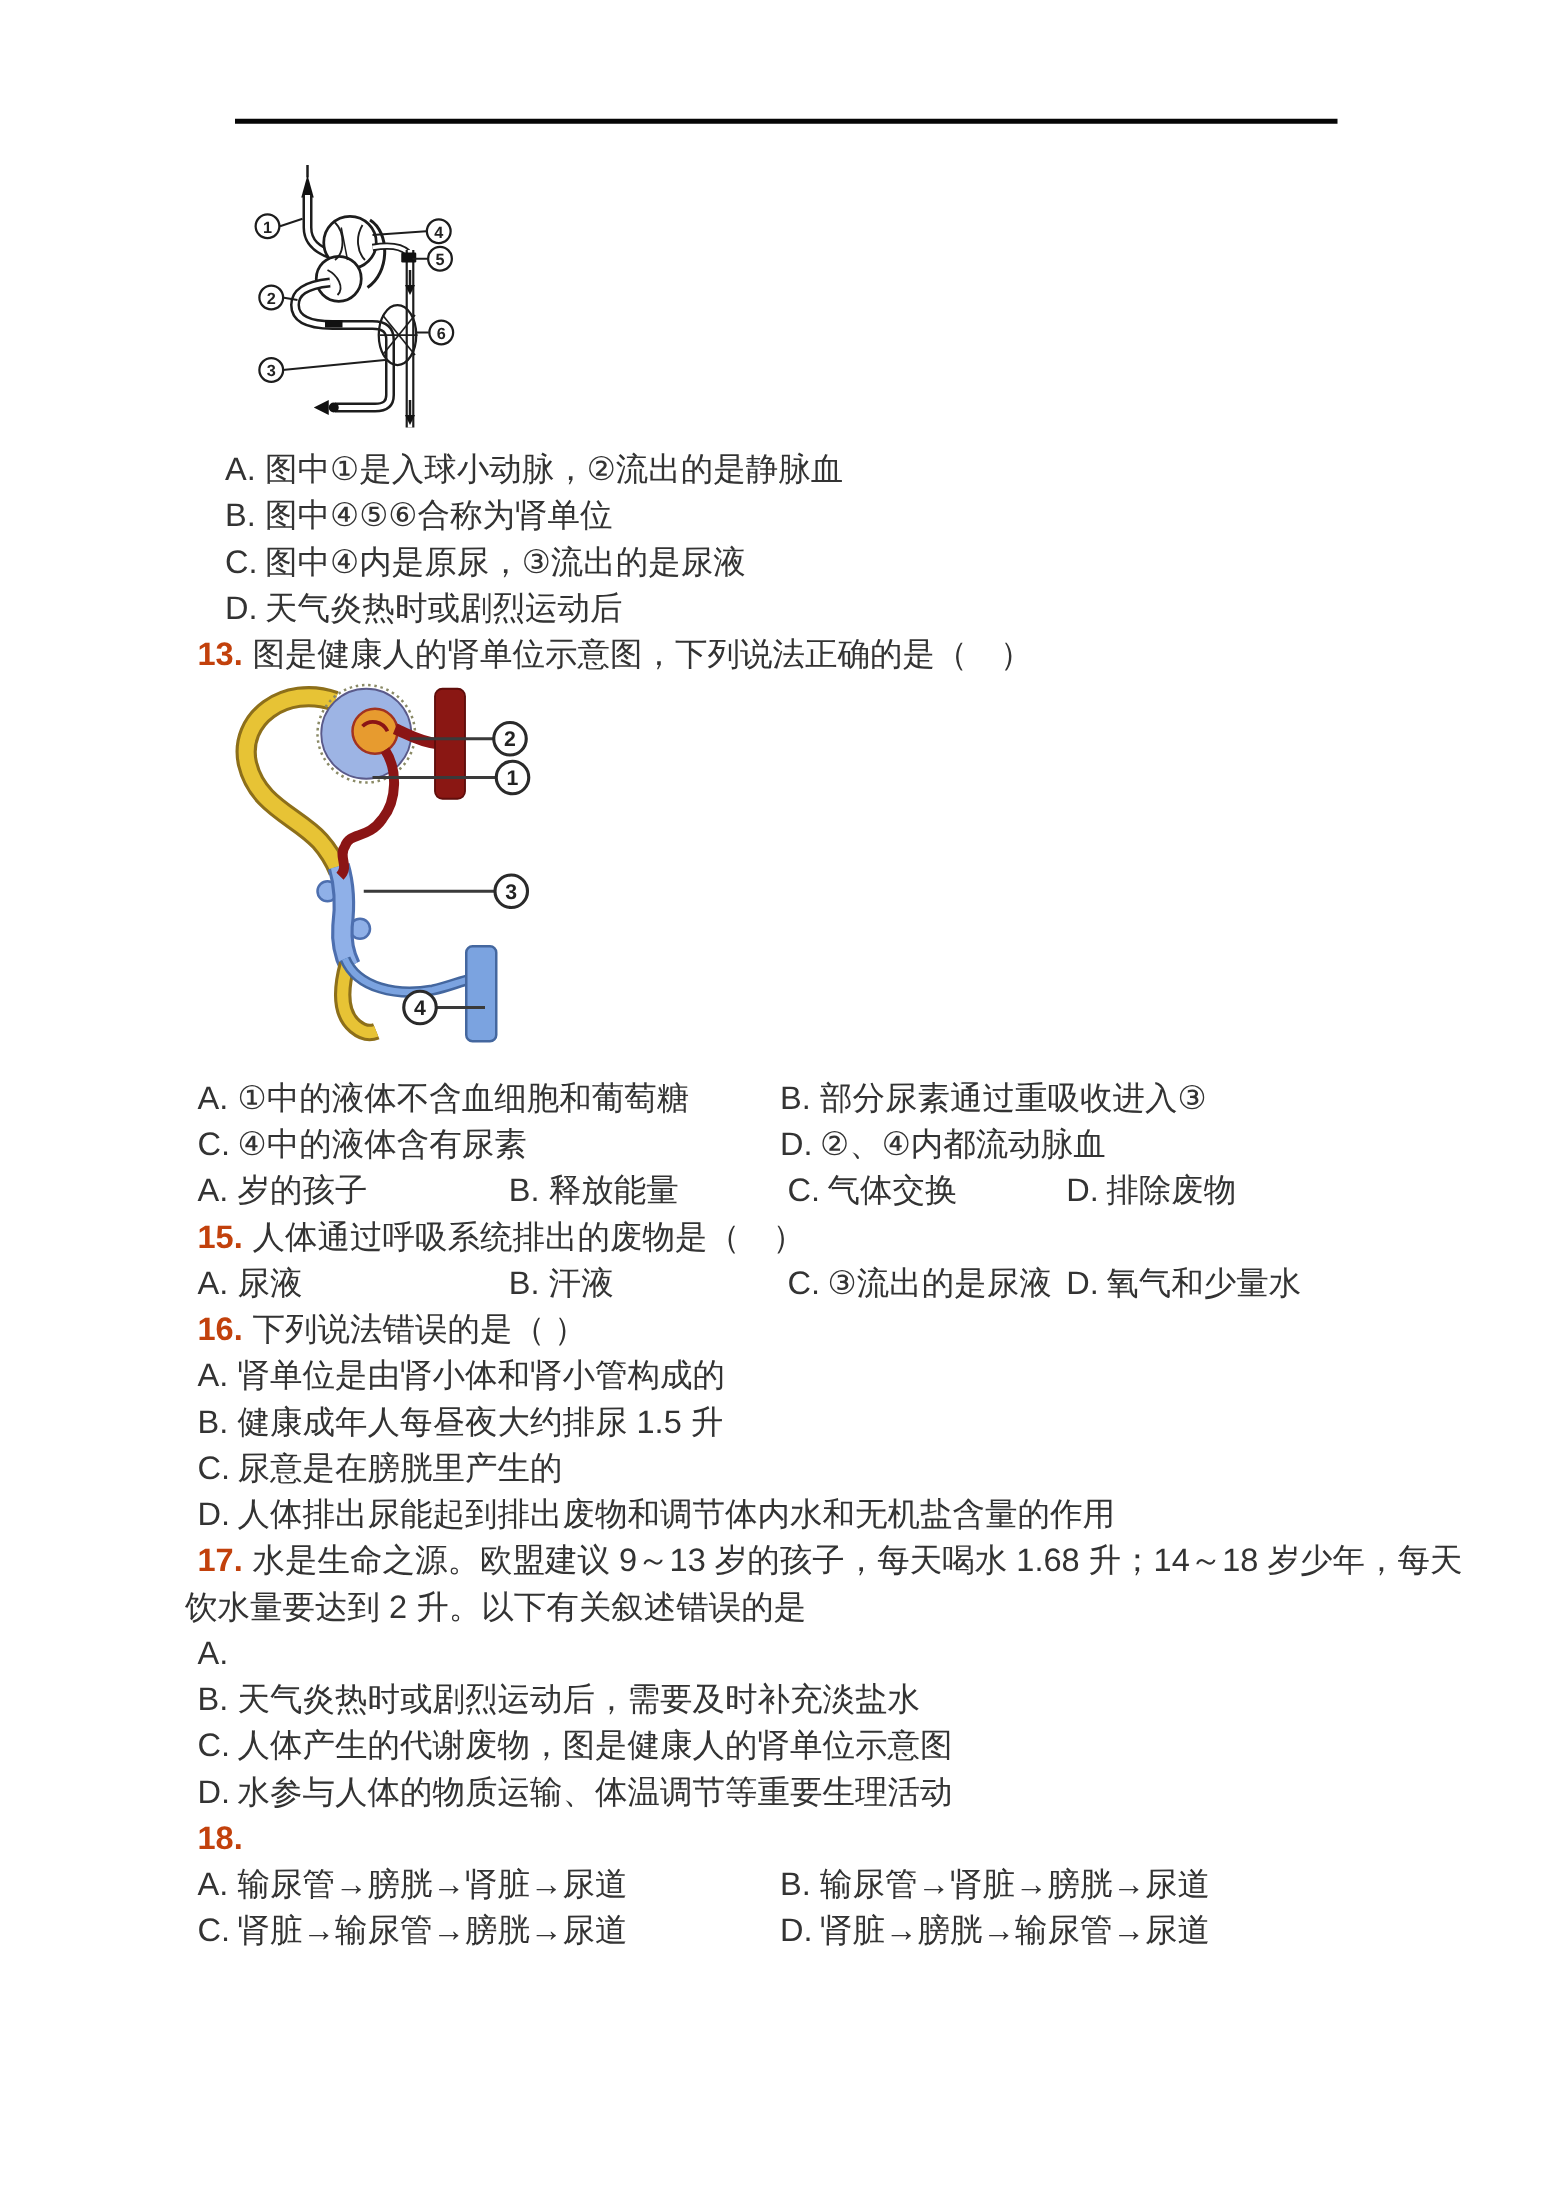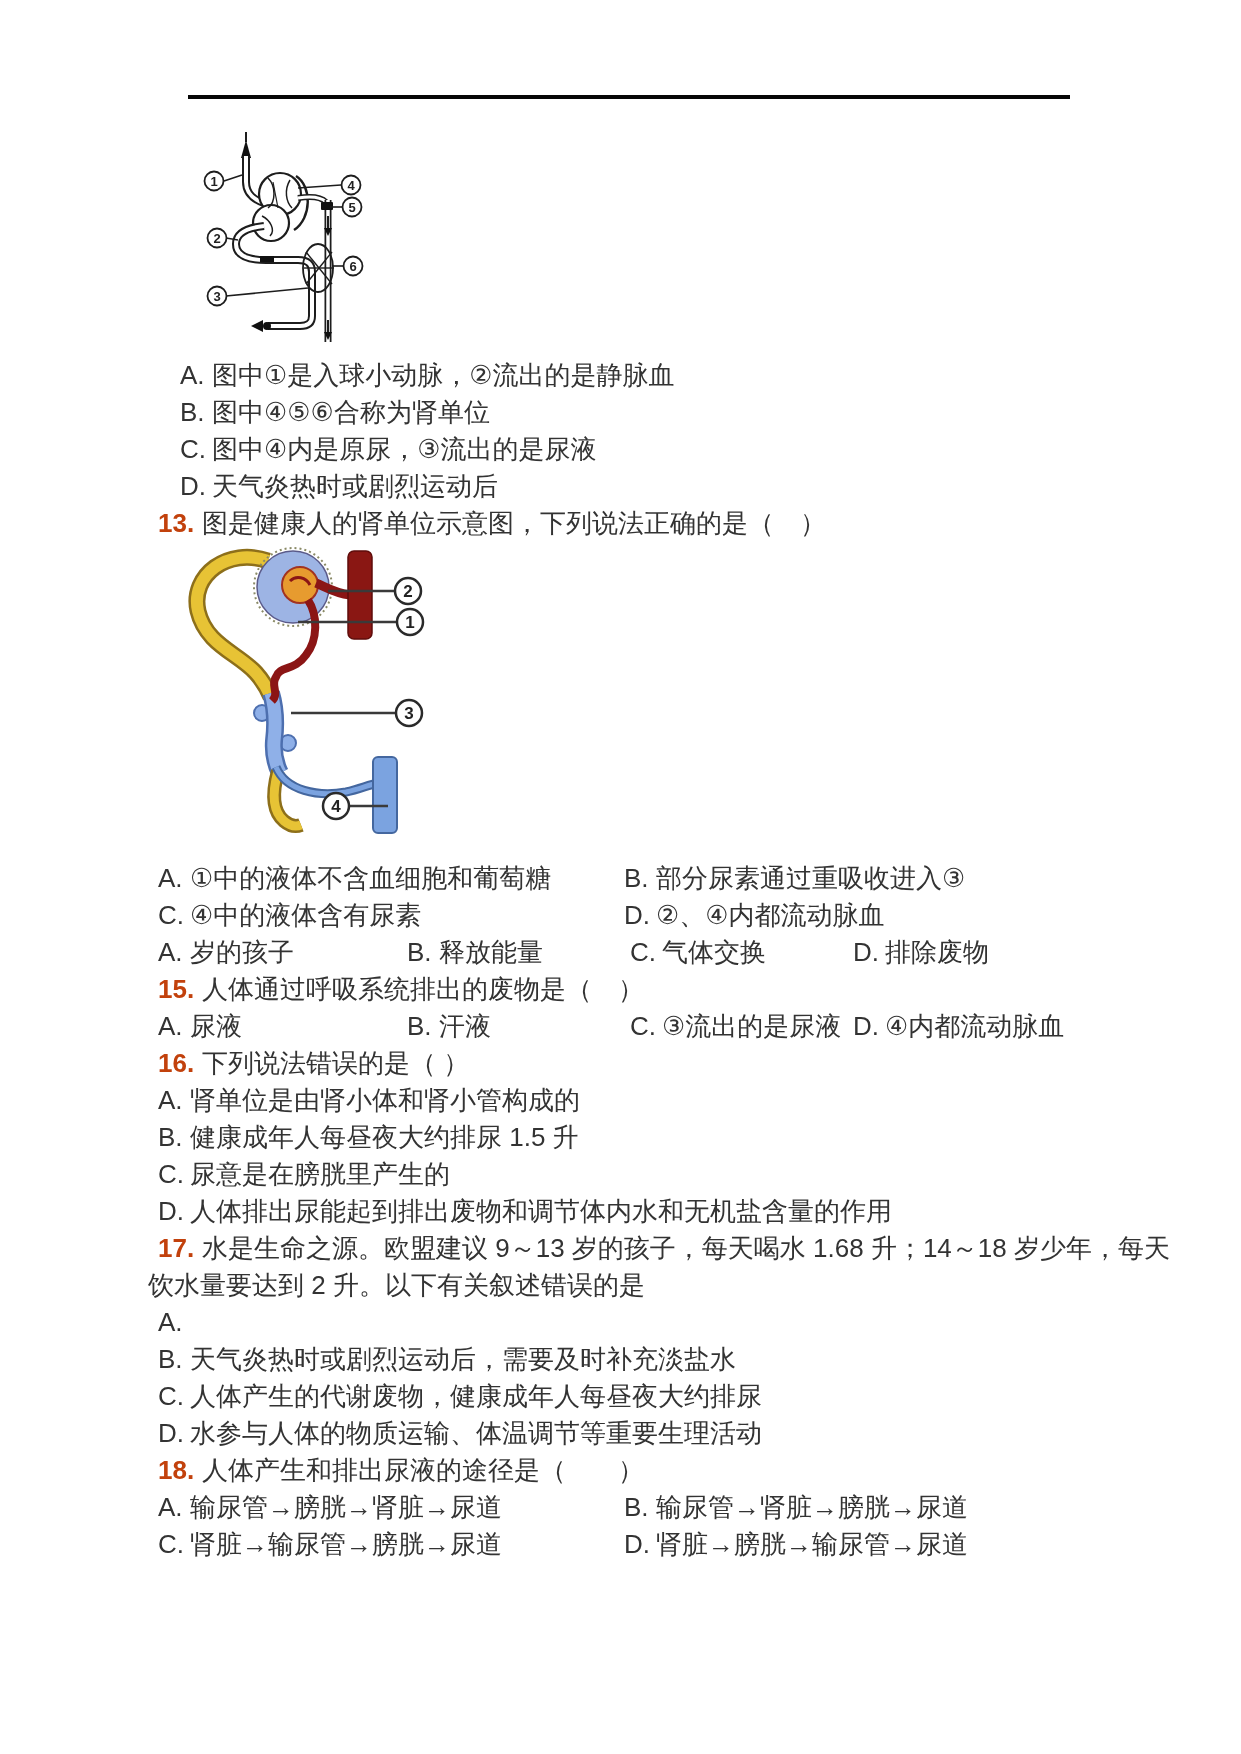--- a/index.html
+++ b/index.html
@@ -164,37 +164,37 @@
     <span class="cell"><span class="olet">B.</span><span>释放能量</span></span>
     <span class="cell"><span class="olet">C.</span><span>气体交换</span></span>
     <span class="cell"><span class="olet">D.</span><span>排除废物</span></span>
   </div>
 
   <div class="row"><span class="qnum">15.</span><span>人体通过呼吸系统排出的废物是（　）</span></div>
   <div class="row cols4">
     <span class="cell"><span class="olet">A.</span><span>尿液</span></span>
     <span class="cell"><span class="olet">B.</span><span>汗液</span></span>
     <span class="cell"><span class="olet">C.</span><span>③流出的是尿液</span></span>
-    <span class="cell"><span class="olet">D.</span><span>④内都流动脉血</span></span>
+    <span class="cell"><span class="olet">D.</span><span>氧气和少量水</span></span>
   </div>
 
   <div class="row"><span class="qnum">16.</span><span>下列说法错误的是（ ）</span></div>
   <div class="row"><span class="olet">A.</span><span>肾单位是由肾小体和肾小管构成的</span></div>
   <div class="row"><span class="olet">B.</span><span>健康成年人每昼夜大约排尿 1.5 升</span></div>
   <div class="row"><span class="olet">C.</span><span>尿意是在膀胱里产生的</span></div>
   <div class="row"><span class="olet">D.</span><span>人体排出尿能起到排出废物和调节体内水和无机盐含量的作用</span></div>
 
   <div class="row"><span class="qnum">17.</span><span>水是生命之源。欧盟建议 9～13 岁的孩子，每天喝水 1.68 升；14～18 岁少年，每天</span></div>
   <div class="row cont2"><span>饮水量要达到 2 升。以下有关叙述错误的是</span></div>
   <div class="row"><span class="olet">A.</span></div>
   <div class="row"><span class="olet">B.</span><span>天气炎热时或剧烈运动后，需要及时补充淡盐水</span></div>
-  <div class="row"><span class="olet">C.</span><span>人体产生的代谢废物，健康成年人每昼夜大约排尿</span></div>
+  <div class="row"><span class="olet">C.</span><span>人体产生的代谢废物，图是健康人的肾单位示意图</span></div>
   <div class="row"><span class="olet">D.</span><span>水参与人体的物质运输、体温调节等重要生理活动</span></div>
 
-  <div class="row"><span class="qnum">18.</span><span>人体产生和排出尿液的途径是（　　）</span></div>
+  <div class="row"><span class="qnum">18.</span></div>
   <div class="row half">
     <span class="cell"><span class="olet">A.</span><span>输尿管→膀胱→肾脏→尿道</span></span>
     <span class="cell"><span class="olet">B.</span><span>输尿管→肾脏→膀胱→尿道</span></span>
   </div>
   <div class="row half">
     <span class="cell"><span class="olet">C.</span><span>肾脏→输尿管→膀胱→尿道</span></span>
     <span class="cell"><span class="olet">D.</span><span>肾脏→膀胱→输尿管→尿道</span></span>
   </div>
 
 </div>

